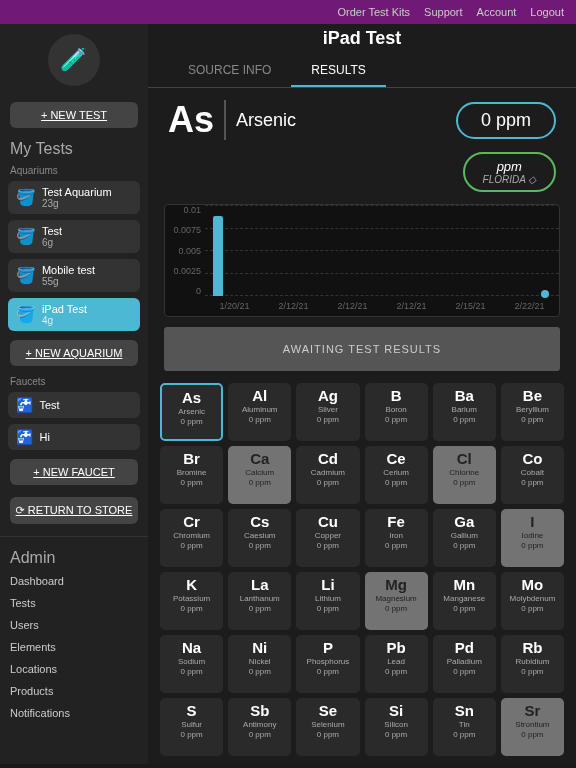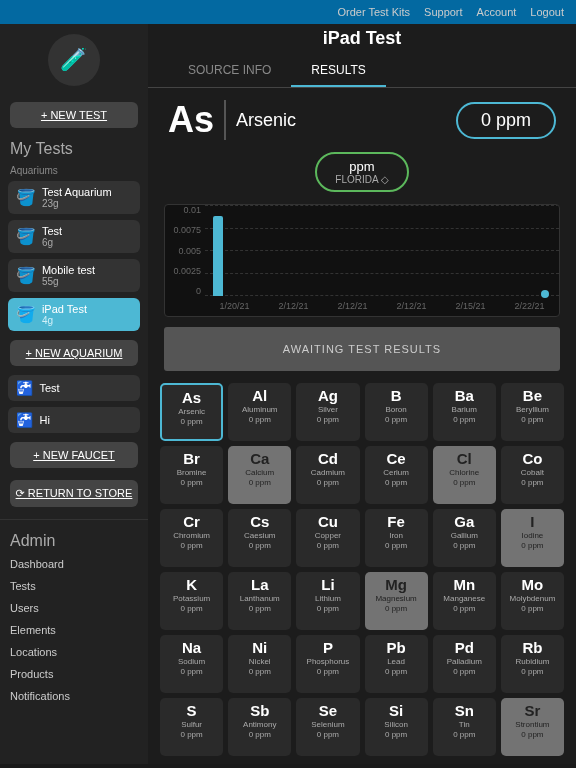--- a/index.html
+++ b/index.html
@@ -8,21 +8,21 @@
       color: #fff;
       font-family: -apple-system, BlinkMacSystemFont, 'Segoe UI', sans-serif;
       font-size: 12px;
       width: 576px;
       min-height: 768px;
       overflow-x: hidden;
     }
 
     
     .top-nav {
-      background: #0369a1;
+      background: #701a75;
       display: flex;
       justify-content: flex-end;
       align-items: center;
       padding: 6px 12px;
       gap: 14px;
       font-size: 11px;
       color: #ccc;
     }
     .top-nav a { color: #ccc; text-decoration: none; cursor: pointer; }
 
@@ -183,22 +183,23 @@
       padding: 6px 20px;
       font-size: 18px;
       color: #fff;
       min-width: 100px;
       text-align: center;
     }
 
     
     .ppm-location {
       display: flex;
-      justify-content: center;
+      justify-content: flex-end;
       padding: 6px 20px;
+      font-style: italic;
     }
     .ppm-box {
       border: 2px solid #5cb85c;
       border-radius: 25px;
       padding: 5px 18px;
       text-align: center;
       cursor: pointer;
     }
     .ppm-box .ppm-label { font-size: 13px; color: #fff; }
     .ppm-box .ppm-sub { font-size: 10px; color: #aaa; }
@@ -384,20 +385,21 @@
     <div class="aquarium-item active">
       <span class="icon">🪣</span>
       <div class="info">
         <span class="name">iPad Test</span>
         <span class="size">4g</span>
       </div>
     </div>
 
     <button class="sidebar-btn">+ NEW AQUARIUM</button>
 
+    <div class="sidebar-subsection-title">Faucets</div>
 
     <div class="faucet-item">
       <span class="icon">🚰</span>
       <span class="name">Test</span>
     </div>
     <div class="faucet-item">
       <span class="icon">🚰</span>
       <span class="name">Hi</span>
     </div>
 

